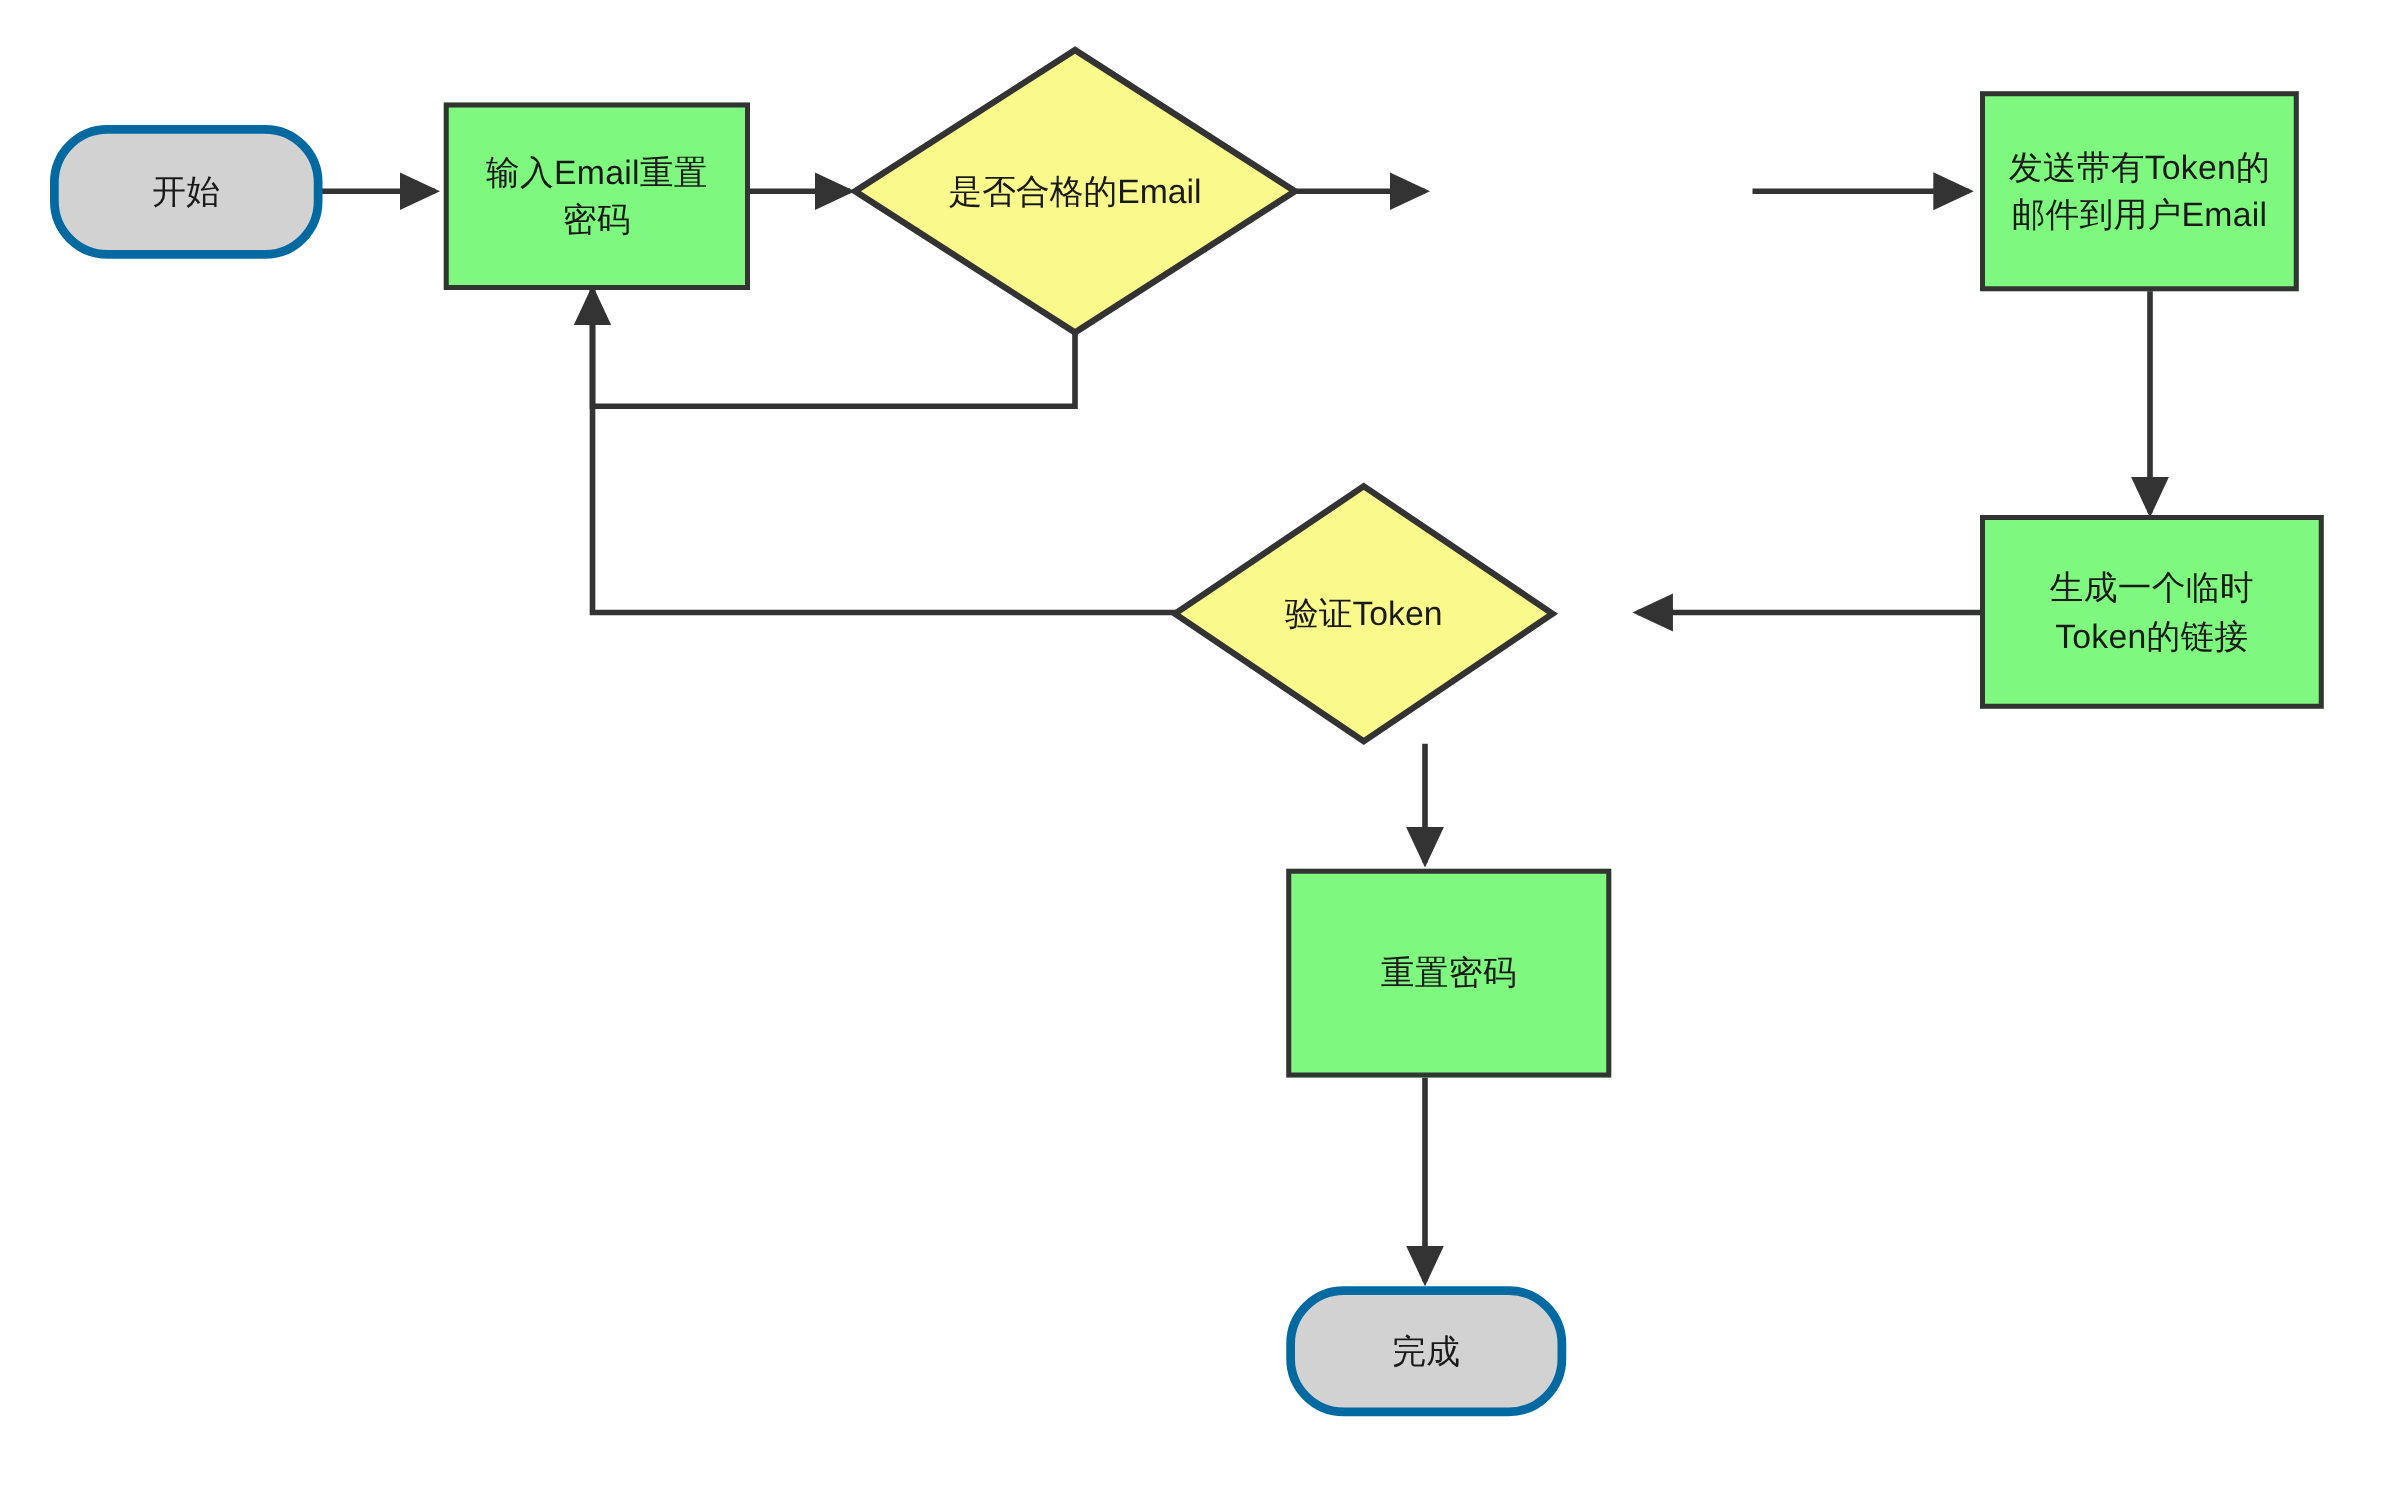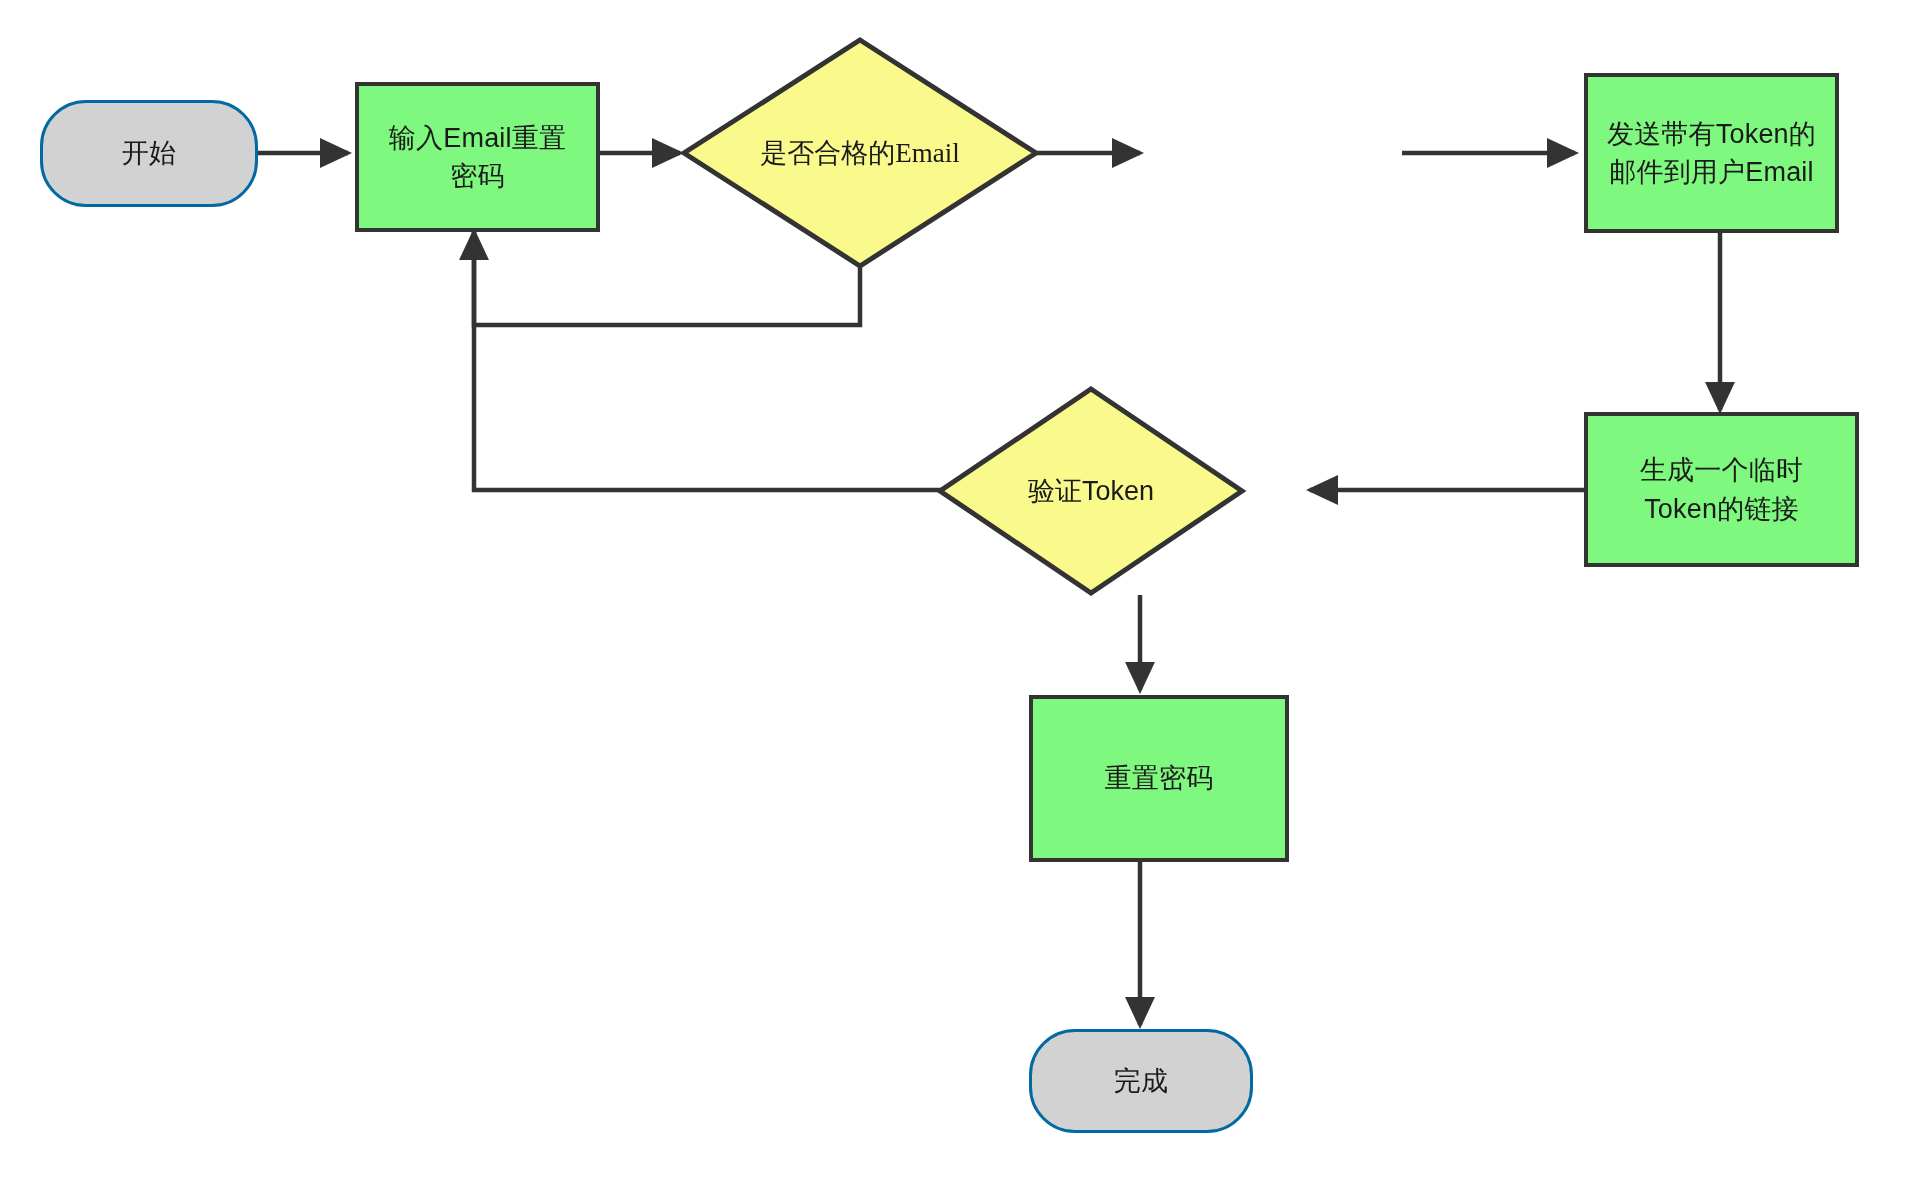--- a/index.html
+++ b/index.html
@@ -39,21 +39,21 @@
     line-height: 1.42;
     letter-spacing: 0.2px;
     white-space: pre-line;
     z-index: 3;
   }
   .node.process {
     border: 4px solid #333333;
     background: #7EF87E;
   }
   .node.terminal {
-    border: 3px solid #0369a1;
+    border: 7px solid #0369a1;
     background: #D2D2D2;
     border-radius: 46px;
     text-align: center;
   }
   .diamond-wrap {
     position: absolute;
     z-index: 2;
   }
   .diamond-wrap svg {
     position: absolute;
@@ -129,21 +129,21 @@
     <g>
       <path d="M 1140 862 L 1140 1025" stroke="#333333" stroke-width="4.5" fill="none" marker-end="url(#arrow)"></path>
     </g>
   </svg>
 
   <div class="node terminal" style="left:40px; top:100px; width:218px; height:107px;">开始</div>
 
   <div class="node process" style="left:355px; top:82px; width:245px; height:150px;">输入Email重置
 密码</div>
 
-  <div class="diamond-wrap" style="left:680px; top:36px; width:360px; height:234px;font-family:Liberation Serif, serif;">
+  <div class="diamond-wrap" style="left:680px; top:36px; width:360px; height:234px;">
     <svg width="360" height="234" viewBox="0 0 360 234" xmlns="http://www.w3.org/2000/svg">
       <polygon points="180,4 356,117 180,230 4,117" fill="#FAFA8C" stroke="#333333" stroke-width="5" stroke-linejoin="miter"></polygon>
     </svg>
     <div class="diamond-label">是否合格的Email</div>
   </div>
 
 
   <div class="node process" style="left:1584px; top:73px; width:255px; height:160px;">发送带有Token的
 邮件到用户Email</div>
 

